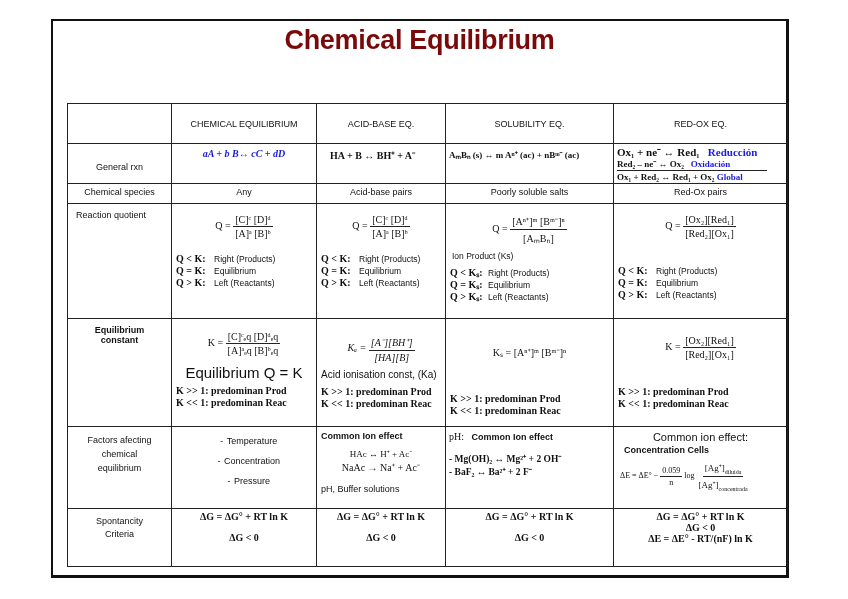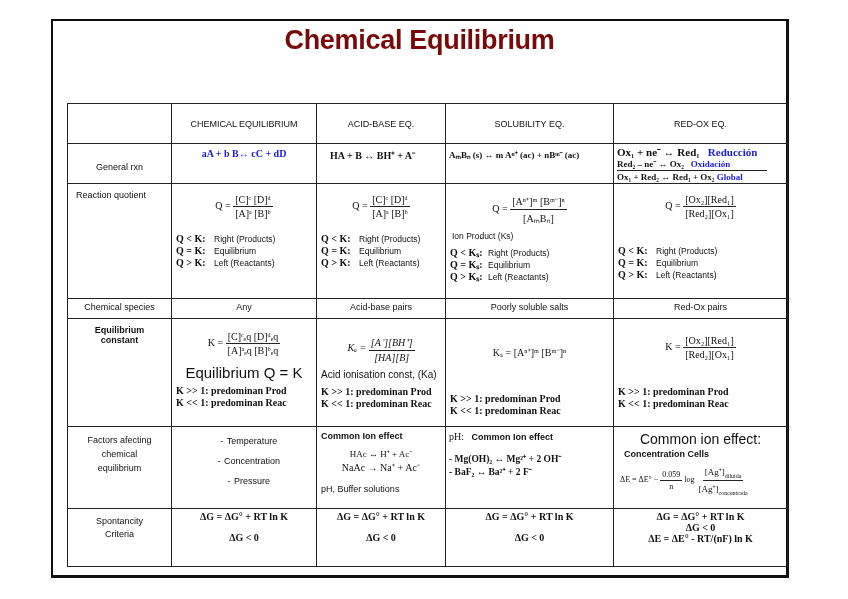--- a/index.html
+++ b/index.html
@@ -37,87 +37,87 @@
         <tr>
       <td class="c0 hdr"></td>
       <td class="c1 hdr">CHEMICAL EQUILIBRIUM</td>
       <td class="c2 hdr">ACID-BASE EQ.</td>
       <td class="c3 hdr">SOLUBILITY EQ.</td>
       <td class="c4 hdr">RED-OX EQ.</td>
     </tr>
 
     <tr style="height:33px;">
       <td class="rowlabel" style="vertical-align:middle;">General rxn</td>
-      <td class="center" style="padding-top:4px;"><span class="eqline b blue">aA + b B↔ cC + dD</span></td>
+      <td class="center" style="padding-top:4px;font-style:italic;"><span class="eqline b blue">aA + b B↔ cC + dD</span></td>
       <td style="padding:4px 0 0 13px;"><span class="eqline b">HA + B ↔ BH⁺ + A⁻</span></td>
       <td style="padding:4px 0 0 3px;"><span class="eqline b" style="font-size:9px;">AₘBₙ (s) ↔ m Aⁿ⁺ (ac) + nBᵐ⁻ (ac)</span></td>
       <td style="padding:2px 0 0 3px;">
         <div class="eqline b" style="font-size:11px;line-height:12px;font-family:Liberation Serif, serif;"><span>Ox₁ + ne⁻ ↔ Red₁</span> &nbsp;&nbsp;<span class="blue">Reducción</span></div>
         <div class="eqline b" style="font-size:9px;line-height:12px;border-bottom:1px solid #222;width:150px;"><span>Red₂ – ne⁻ ↔ Ox₂</span> &nbsp;&nbsp;<span class="blue">Oxidación</span></div>
         <div class="eqline b" style="font-size:9px;line-height:12px;"><span>Ox₁ + Red₂ ↔ Red₁ + Ox₂</span> <span class="blue">Global</span></div>
       </td>
     </tr>
 
-    <tr style="height:115px;">
-      <td class="rowlabel left">Reaction quotient</td>
-      <td>
-        <div class="center" style="margin-top:10px;"><span class="eqline">Q =</span> <span class="frac">
-                <span class="num">[C]ᶜ [D]ᵈ</span>
-                <span class="den">[A]ᵃ [B]ᵇ</span>
-              </span></div>
-        <div class="q-list" style="margin-top:14px;">
-          <div><span class="k">Q &lt; K:</span><span>Right (Products)</span></div>
-          <div><span class="k">Q = K:</span><span>Equilibrium</span></div>
-          <div><span class="k">Q &gt; K:</span><span>Left (Reactants)</span></div>
-        </div>
-      </td>
-      <td>
-        <div class="center" style="margin-top:10px;"><span class="eqline">Q =</span> <span class="frac">
-                <span class="num">[C]ᶜ [D]ᵈ</span>
-                <span class="den">[A]ᵃ [B]ᵇ</span>
-              </span></div>
-        <div class="q-list" style="margin-top:14px;">
-          <div><span class="k">Q &lt; K:</span><span>Right (Products)</span></div>
-          <div><span class="k">Q = K:</span><span>Equilibrium</span></div>
-          <div><span class="k">Q &gt; K:</span><span>Left (Reactants)</span></div>
-        </div>
-      </td>
-      <td>
-        <div class="center" style="margin-top:10px;"><span class="eqline">Q =</span> <span class="frac">
-                <span class="num">[Aⁿ⁺]ᵐ [Bᵐ⁻]ⁿ</span>
-                <span class="den">[AₘBₙ]</span>
-              </span></div>
-        <div style="font-size:8.5px;padding-left:6px;margin-top:6px;">Ion Product (Ks)</div>
-        <div class="q-list" style="margin-top:6px;">
-          <div><span class="k">Q &lt; Kₛ:</span><span>Right (Products)</span></div>
-          <div><span class="k">Q = Kₛ:</span><span>Equilibrium</span></div>
-          <div><span class="k">Q &gt; Kₛ:</span><span>Left (Reactants)</span></div>
-        </div>
-      </td>
-      <td>
-        <div class="center" style="margin-top:10px;"><span class="eqline">Q =</span> <span class="frac">
-                <span class="num">[Ox₂][Red₁]</span>
-                <span class="den">[Red₂][Ox₁]</span>
-              </span></div>
-        <div class="q-list" style="margin-top:26px;">
-          <div><span class="k">Q &lt; K:</span><span>Right (Products)</span></div>
-          <div><span class="k">Q = K:</span><span>Equilibrium</span></div>
-          <div><span class="k">Q &gt; K:</span><span>Left (Reactants)</span></div>
-        </div>
-      </td>
-    </tr>
-
     <tr style="height:20px;">
       <td class="rowlabel" style="padding-top:3px !important;">Chemical species</td>
       <td class="center" style="padding-top:3px;">Any</td>
       <td class="center" style="padding-top:3px;">Acid-base pairs</td>
       <td class="center" style="padding-top:3px;">Poorly soluble salts</td>
       <td class="center" style="padding-top:3px;">Red-Ox pairs</td>
     </tr>
 
+    <tr style="height:115px;">
+      <td class="rowlabel left">Reaction quotient</td>
+      <td>
+        <div class="center" style="margin-top:10px;"><span class="eqline">Q =</span> <span class="frac">
+                <span class="num">[C]ᶜ [D]ᵈ</span>
+                <span class="den">[A]ᵃ [B]ᵇ</span>
+              </span></div>
+        <div class="q-list" style="margin-top:14px;">
+          <div><span class="k">Q &lt; K:</span><span>Right (Products)</span></div>
+          <div><span class="k">Q = K:</span><span>Equilibrium</span></div>
+          <div><span class="k">Q &gt; K:</span><span>Left (Reactants)</span></div>
+        </div>
+      </td>
+      <td>
+        <div class="center" style="margin-top:10px;"><span class="eqline">Q =</span> <span class="frac">
+                <span class="num">[C]ᶜ [D]ᵈ</span>
+                <span class="den">[A]ᵃ [B]ᵇ</span>
+              </span></div>
+        <div class="q-list" style="margin-top:14px;">
+          <div><span class="k">Q &lt; K:</span><span>Right (Products)</span></div>
+          <div><span class="k">Q = K:</span><span>Equilibrium</span></div>
+          <div><span class="k">Q &gt; K:</span><span>Left (Reactants)</span></div>
+        </div>
+      </td>
+      <td>
+        <div class="center" style="margin-top:10px;"><span class="eqline">Q =</span> <span class="frac">
+                <span class="num">[Aⁿ⁺]ᵐ [Bᵐ⁻]ⁿ</span>
+                <span class="den">[AₘBₙ]</span>
+              </span></div>
+        <div style="font-size:8.5px;padding-left:6px;margin-top:6px;">Ion Product (Ks)</div>
+        <div class="q-list" style="margin-top:6px;">
+          <div><span class="k">Q &lt; Kₛ:</span><span>Right (Products)</span></div>
+          <div><span class="k">Q = Kₛ:</span><span>Equilibrium</span></div>
+          <div><span class="k">Q &gt; Kₛ:</span><span>Left (Reactants)</span></div>
+        </div>
+      </td>
+      <td>
+        <div class="center" style="margin-top:10px;"><span class="eqline">Q =</span> <span class="frac">
+                <span class="num">[Ox₂][Red₁]</span>
+                <span class="den">[Red₂][Ox₁]</span>
+              </span></div>
+        <div class="q-list" style="margin-top:26px;">
+          <div><span class="k">Q &lt; K:</span><span>Right (Products)</span></div>
+          <div><span class="k">Q = K:</span><span>Equilibrium</span></div>
+          <div><span class="k">Q &gt; K:</span><span>Left (Reactants)</span></div>
+        </div>
+      </td>
+    </tr>
+
     <tr style="height:108px;">
       <td class="rowlabel b">
         <div>Equilibrium</div>
         <div>constant</div>
       </td>
       <td>
         <div class="center" style="margin-top:12px;"><span class="eqline">K =</span> <span class="frac">
                 <span class="num">[C]ᶜₑq [D]ᵈₑq</span>
                 <span class="den">[A]ᵃₑq [B]ᵇₑq</span>
               </span></div>
@@ -165,21 +165,21 @@
         <div class="center eqline" style="font-size:9px;margin-top:6px;">HAc ↔ H⁺ + Ac⁻</div>
         <div class="center eqline" style="font-size:10px;">NaAc → Na⁺ + Ac⁻</div>
         <div style="font-size:9px;padding-left:4px;margin-top:10px;">pH, Buffer solutions</div>
       </td>
       <td>
         <div style="padding:4px 0 0 3px;"><span class="eqline">pH:</span> &nbsp;&nbsp;<span class="b" style="font-size:9px;">Common Ion effect</span></div>
         <div class="eqline b" style="font-size:9.5px;padding-left:3px;margin-top:10px;">- Mg(OH)₂ ↔ Mg²⁺ + 2 OH⁻</div>
         <div class="eqline b" style="font-size:9.5px;padding-left:3px;">- BaF₂ ↔ Ba²⁺ + 2 F⁻</div>
       </td>
       <td>
-        <div class="center" style="font-size:14px;padding-top:4px;">Common ion effect:</div>
+        <div class="center" style="font-size:11px;padding-top:4px;">Common ion effect:</div>
         <div class="b" style="font-size:9px;padding-left:10px;margin-top:2px;">Concentration Cells</div>
         <div style="padding-left:6px;margin-top:6px;font-family:'Liberation Serif', serif;font-size:8px;">
           <span>ΔE = ΔE° −</span>
           <span class="frac" style="font-size:8px;">
                 <span class="num">0.059</span>
                 <span class="den">n</span>
               </span>
           <span>log</span>
           <span class="frac" style="font-size:9px;">
                 <span class="num"><span>[Ag⁺]</span><sub>diluida</sub></span>

